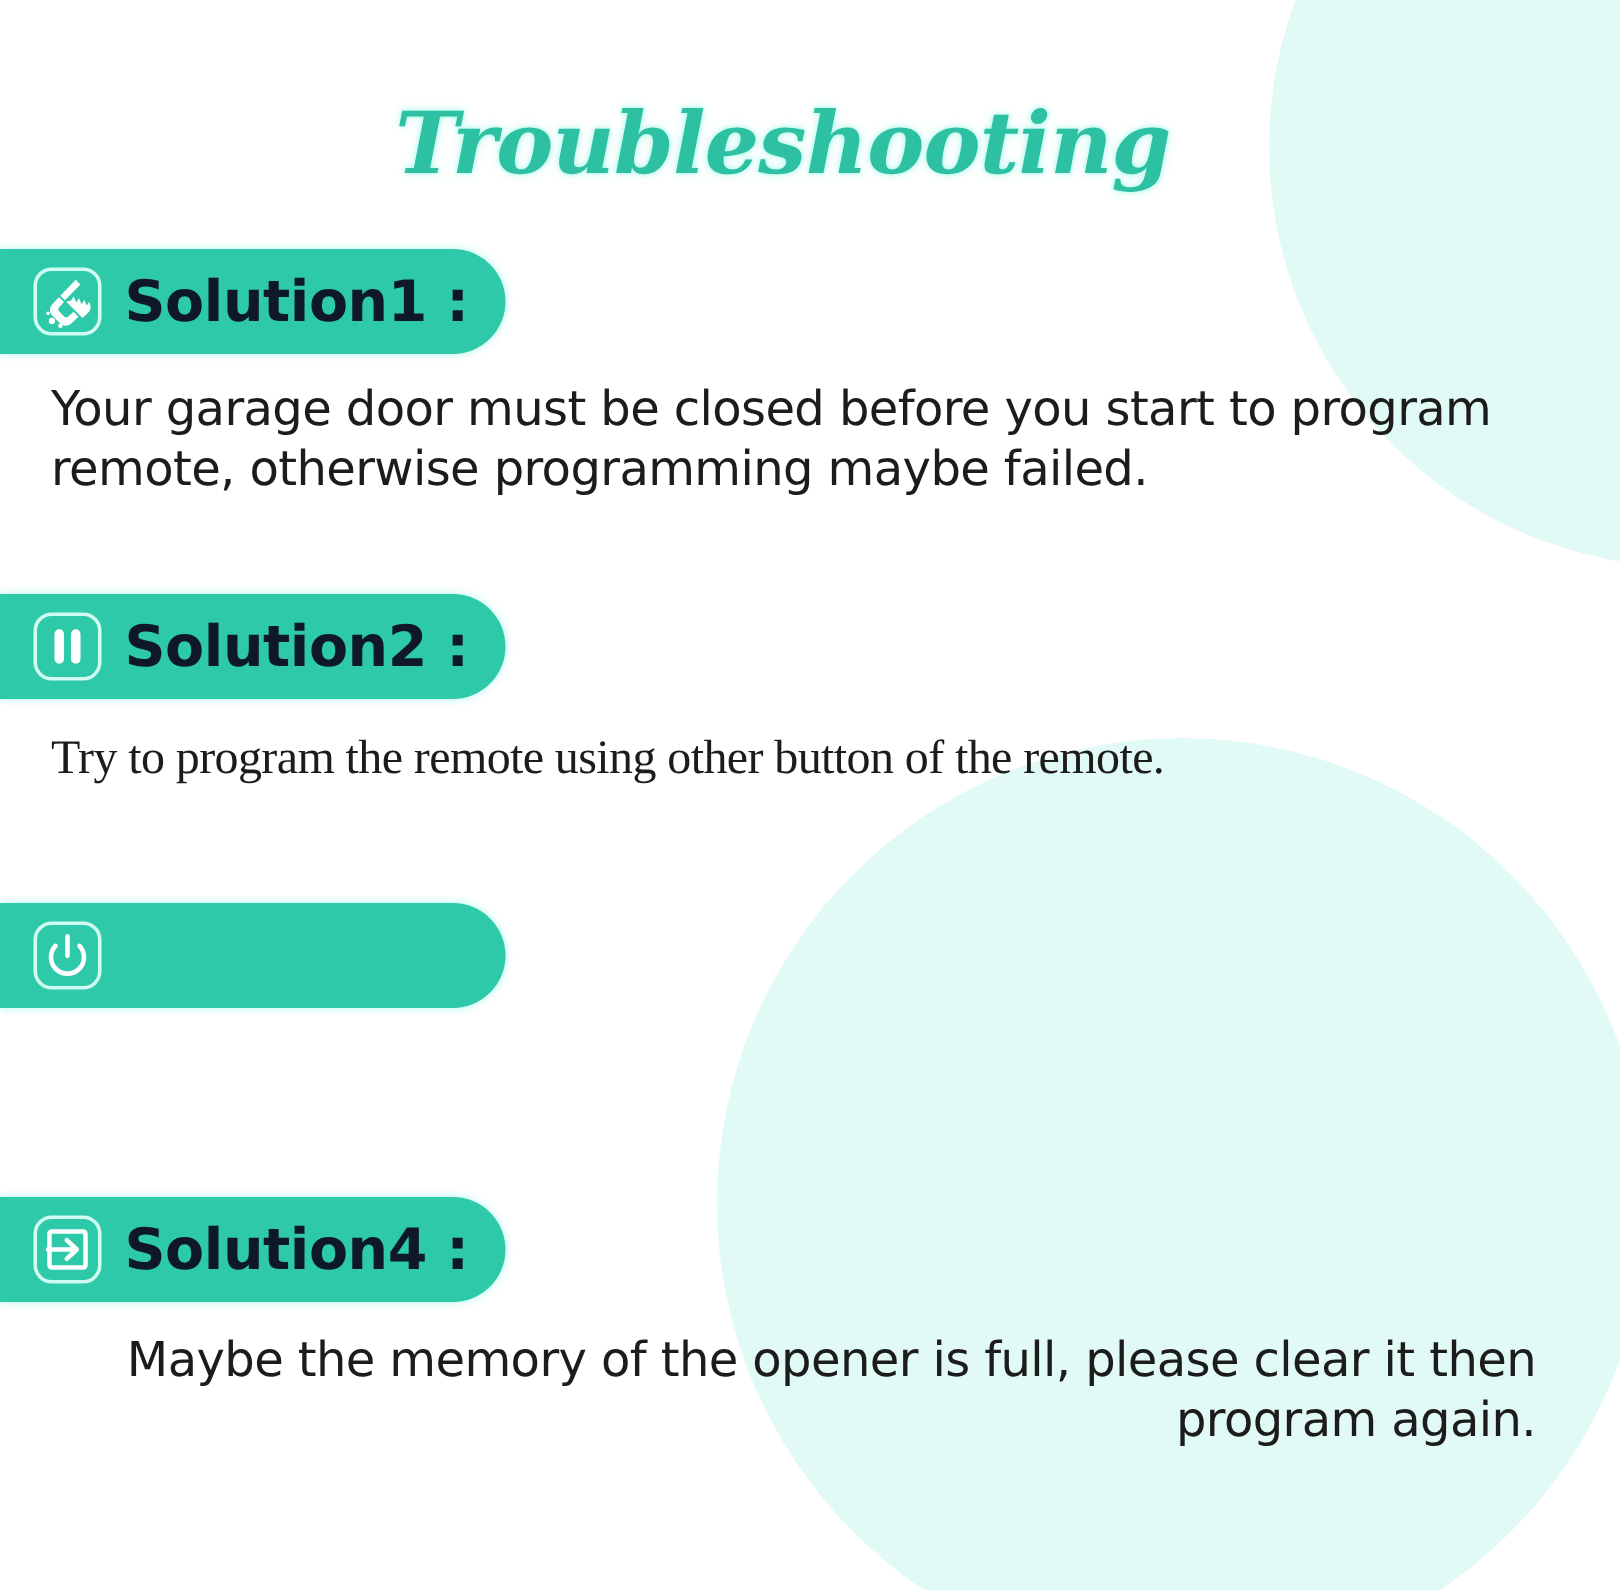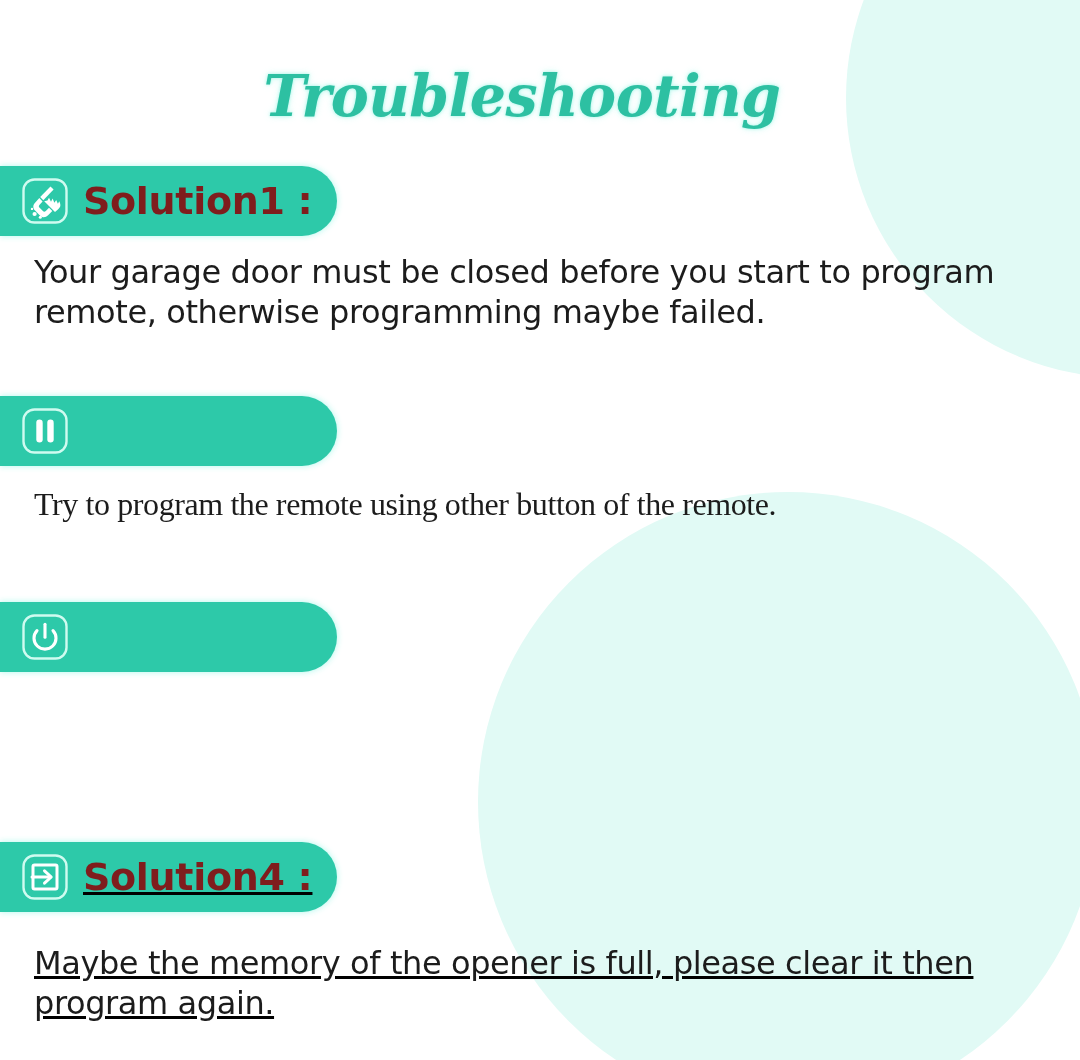--- a/index.html
+++ b/index.html
@@ -62,21 +62,21 @@
   
   .solution {
     position: absolute;
     left: 0;
     width: 1080px;
     z-index: 2;
   }
   #solution-1 { top: 166px; }
   #solution-2 { top: 396px; }
   #solution-3 { top: 602px; }
-  #solution-4 { top: 842px; text-decoration: underline; }
+  #solution-4 { top: 798px; }
 
   .badge {
     display: flex;
     align-items: center;
     width: 337px;
     height: 70px;
     box-sizing: border-box;
     padding-left: 20px;
     background: #2DC9A9;
     border-top-right-radius: 35px;
@@ -90,37 +90,37 @@
     height: 50px;
     display: block;
   }
 
   .badge-label {
     margin-left: 13px;
     font-family: "DejaVu Sans", "Liberation Sans", sans-serif;
     font-weight: bold;
     font-size: 38px;
     line-height: 1;
-    color: #7f1d1d;
+    color: #0f172a;
     white-space: nowrap;
     letter-spacing: -0.3px;
   }
 
   .body-text {
     margin: 16px 0 0 34px;
     width: 990px;
     font-family: "DejaVu Sans", "Liberation Sans", sans-serif;
     font-size: 32px;
     line-height: 1.25;
     color: #1C1C1C;
     letter-spacing: -0.4px;
   }
   #solution-2 .body-text { margin-top: 18px; font-family: Liberation Serif, serif; }
   #solution-3 .body-text { margin-top: 18px; }
-  #solution-4 .body-text { margin-top: 31px; }
+  #solution-4 .body-text { margin-top: 18px; text-align: right; }
 </style>
 </head>
 <body>
 
 <div id="page">
 
   <div class="blob" id="blob-top"></div>
   <div class="blob" id="blob-bottom"></div>
 
   <h1 id="title">Troubleshooting</h1>
@@ -152,20 +152,21 @@
 
   <section class="solution" id="solution-2">
     <div class="badge">
       <span class="badge-icon">
         <svg viewBox="0 0 50 50" width="50" height="50" aria-hidden="true">
           <rect x="3.5" y="3.5" width="43" height="43" rx="11" ry="11" fill="none" stroke="#CFFBF0" stroke-width="2.4"></rect>
           <rect x="16.3" y="13.5" width="6.4" height="23" rx="3.2" ry="3.2" fill="#FFFFFF"></rect>
           <rect x="27.3" y="13.5" width="6.4" height="23" rx="3.2" ry="3.2" fill="#FFFFFF"></rect>
         </svg>
       </span>
+      <span class="badge-label">Solution2 :</span>
     </div>
     <p class="body-text">Try to program the remote using other button of the remote.</p>
   </section>
 
   <section class="solution" id="solution-3">
     <div class="badge">
       <span class="badge-icon">
         <svg viewBox="0 0 50 50" width="50" height="50" aria-hidden="true">
           <rect x="3.5" y="3.5" width="43" height="43" rx="11" ry="11" fill="none" stroke="#CFFBF0" stroke-width="2.4"></rect>
           <path d="M17.0 18.6 A11 11 0 1 0 33.0 18.6" fill="none" stroke="#FFFFFF" stroke-width="3.1" stroke-linecap="round"></path>

